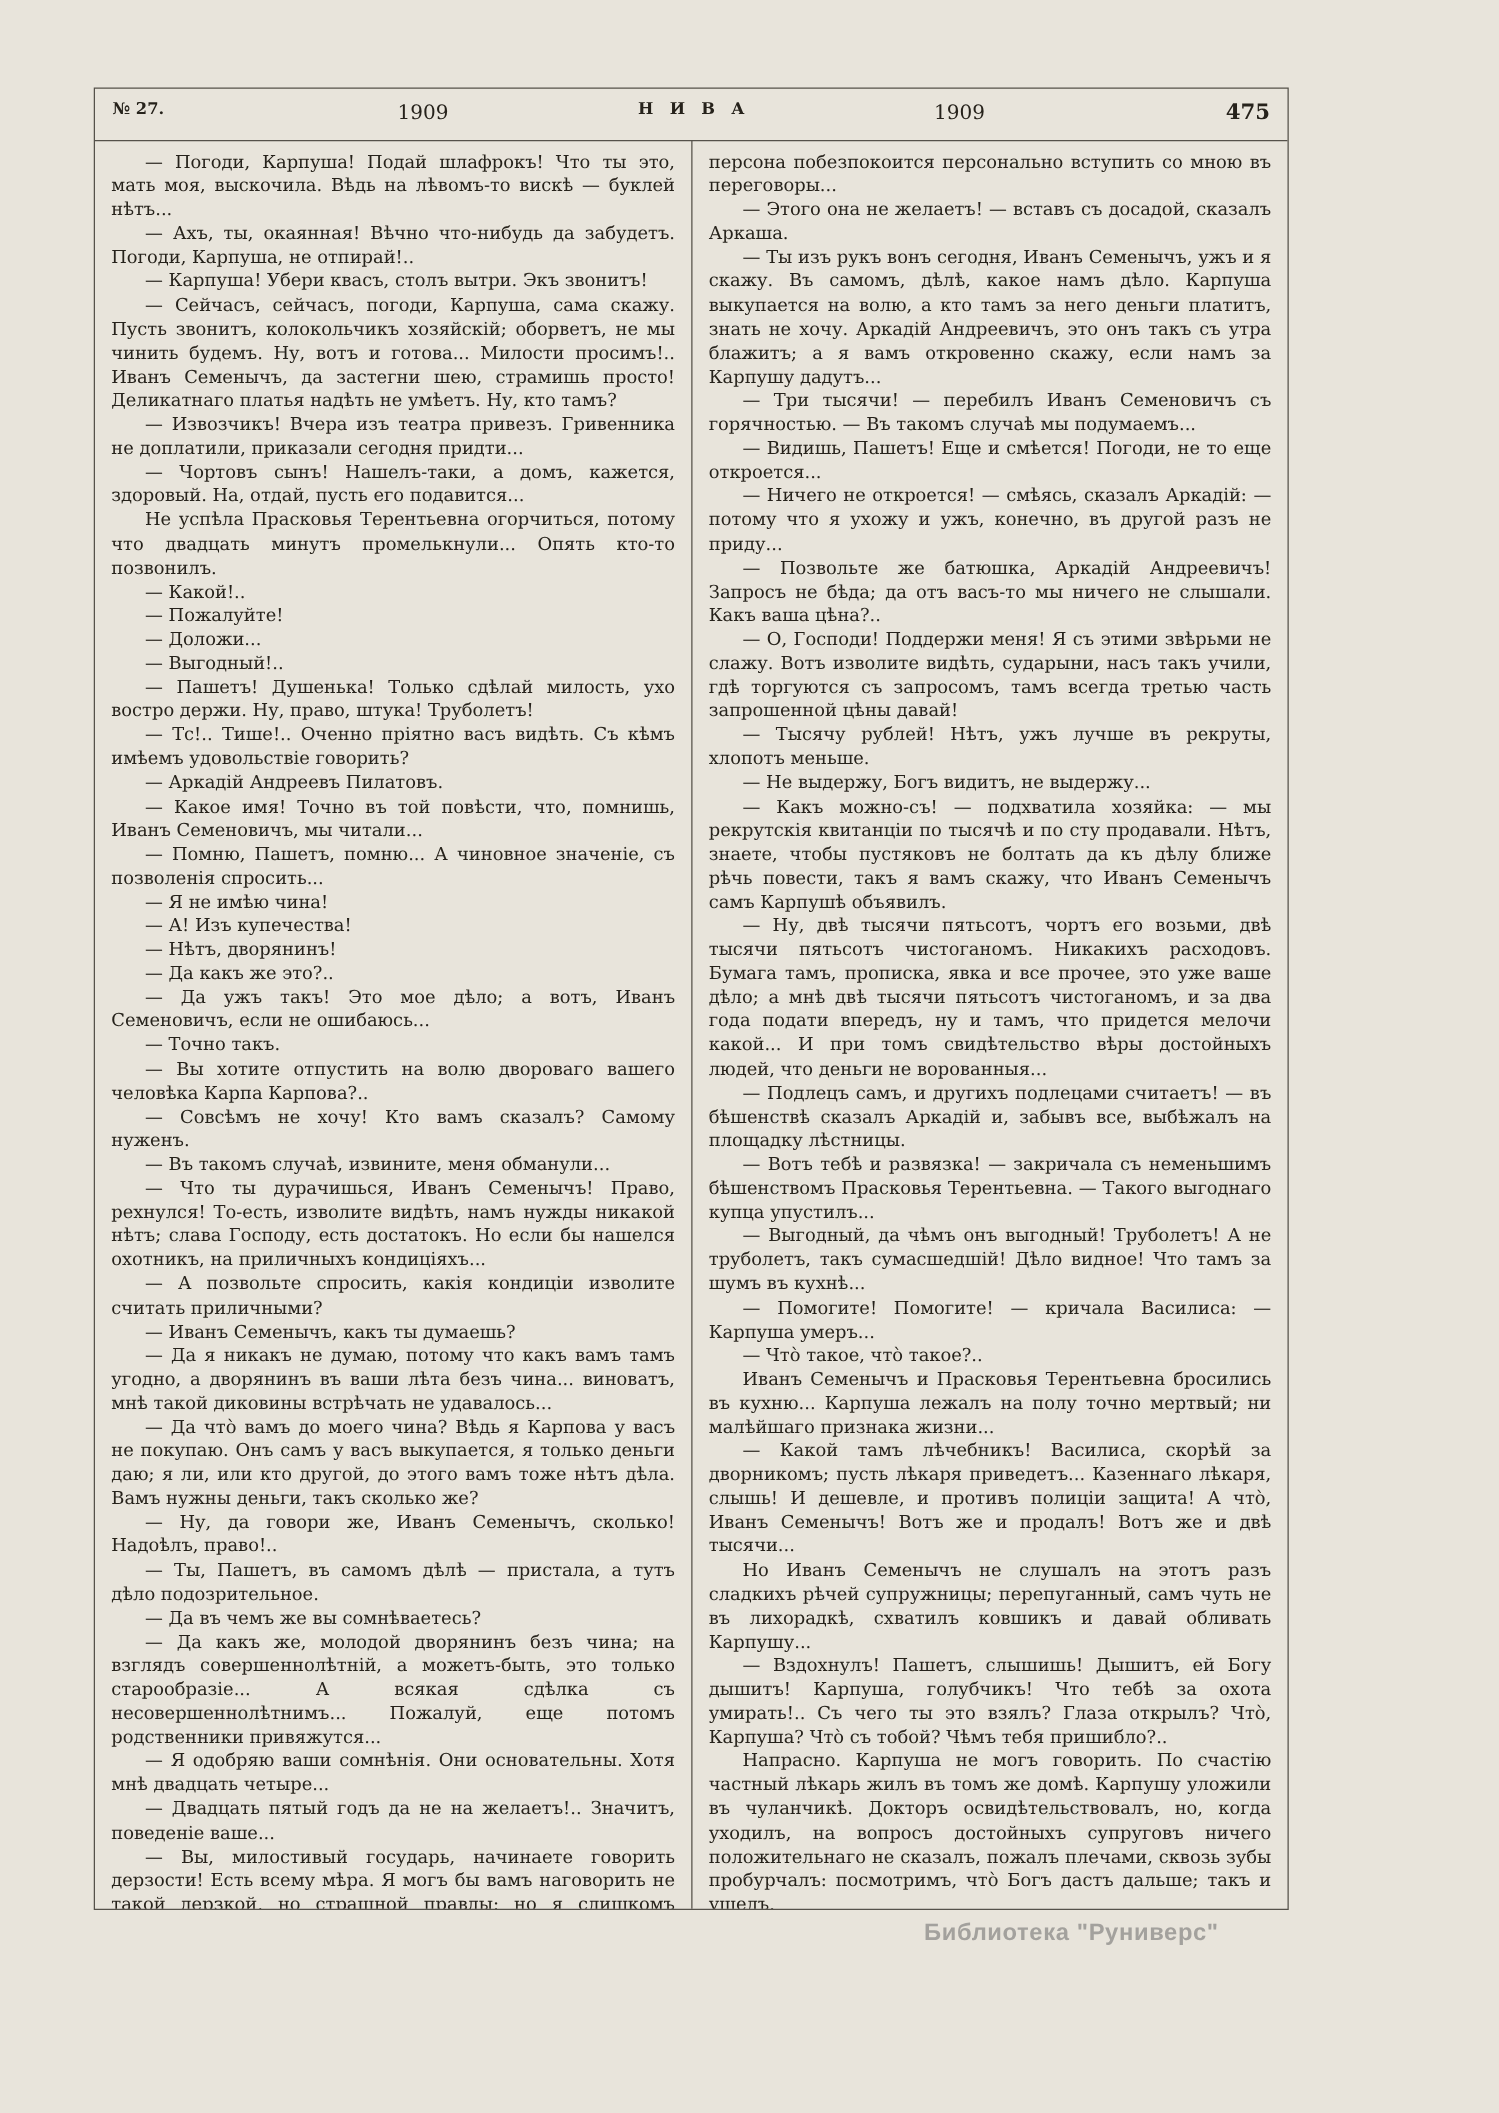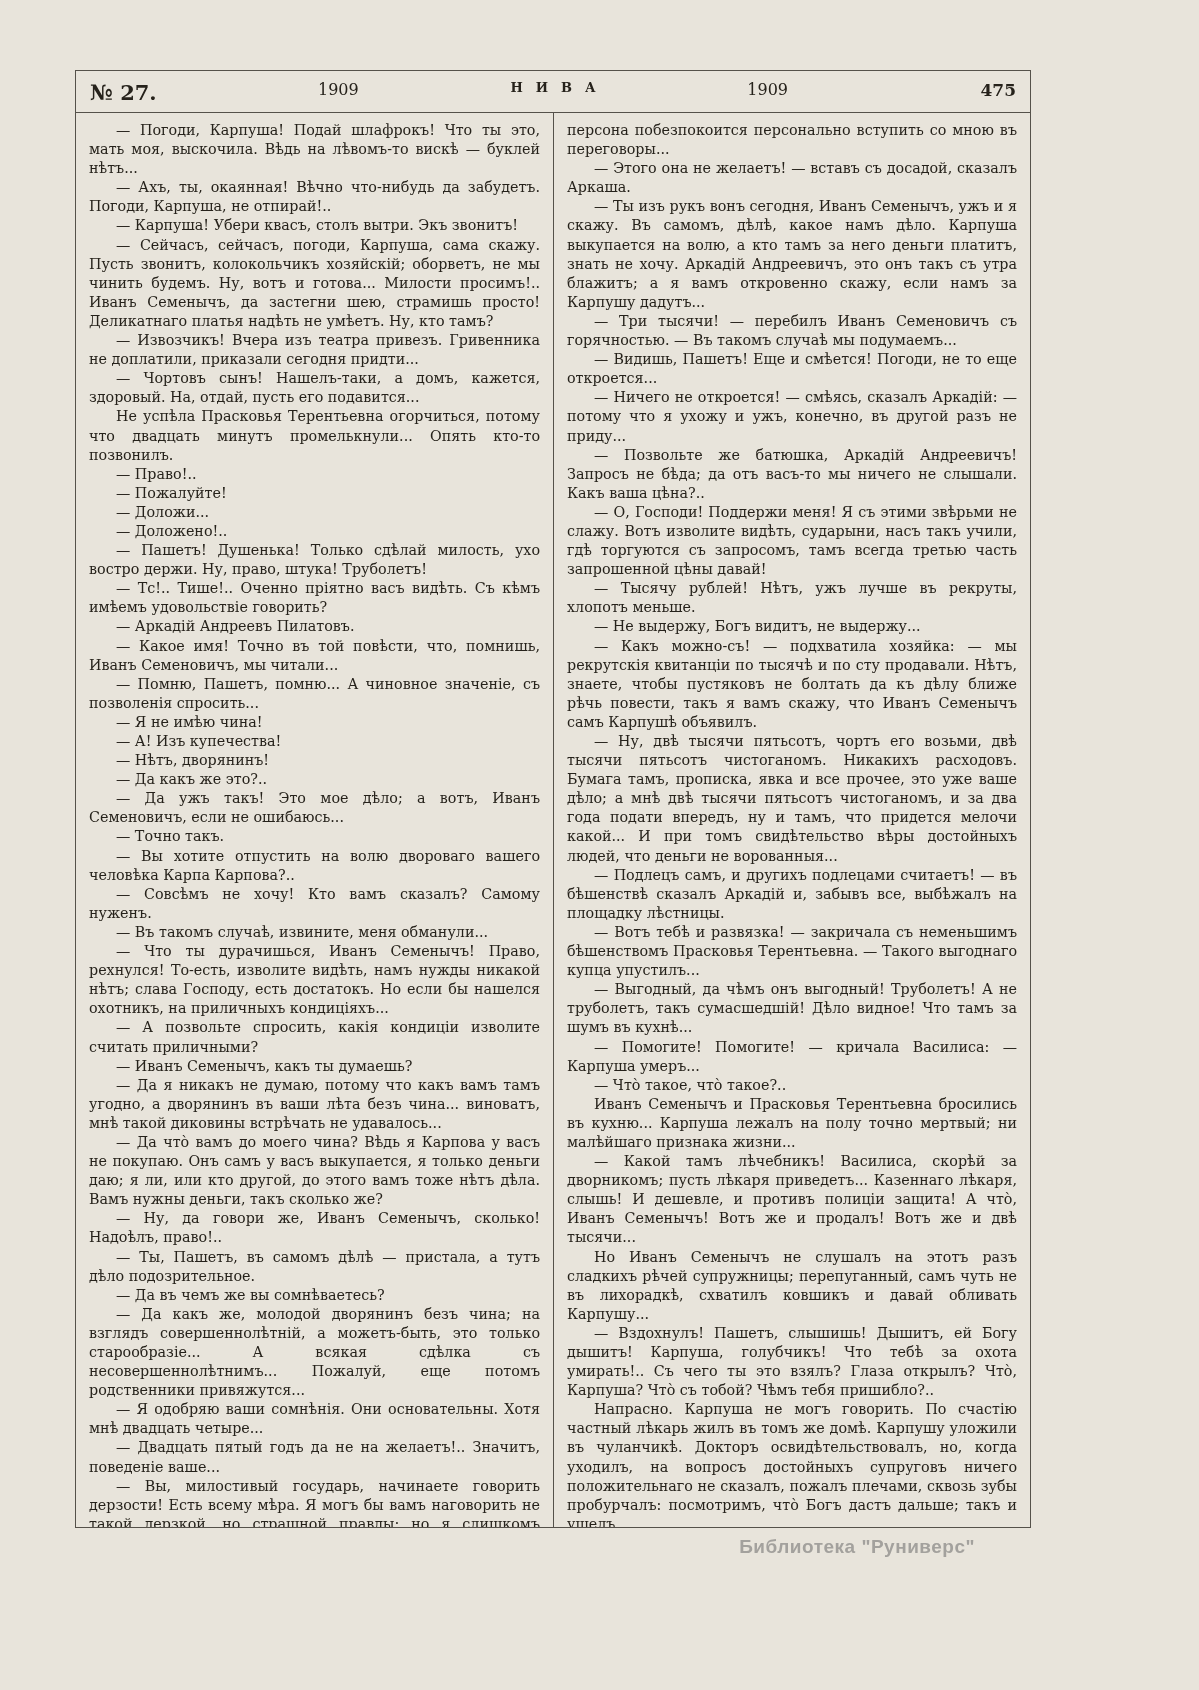--- a/index.html
+++ b/index.html
@@ -21,21 +21,21 @@
     width:956px;height:1458px;
     border:1.5px solid var(--rule);
     box-sizing:border-box;
     background:var(--paper);
   }
   .header{
     position:relative;height:41px;
     border-bottom:1.5px solid var(--rule);
   }
   .header span{position:absolute;top:9px;white-space:nowrap;}
-  .issue{left:14px;font-weight:bold;font-size:21px;}
+  .issue{left:14px;font-weight:bold;font-size:13px;}
   .year-l{left:242px;font-size:16px;}
   .masthead{
     left:50%;transform:translateX(-50%);
     font-size:13px;font-weight:bold;
     letter-spacing:13px;text-indent:13px;
   }
   .year-r{right:242px;font-size:16px;}
   .pagenum{right:14px;font-weight:bold;font-size:17px;text-align:right;}
   .columns{
     position:absolute;top:41px;left:0;right:0;bottom:0;
@@ -74,24 +74,24 @@
   <div class="columns">
     <div class="col col-left">
 
     <p class="para">— Погоди, Карпуша! Подай шлафрокъ! Что ты это, мать моя, выскочила. Вѣдь на лѣвомъ-то вискѣ — буклей нѣтъ...</p>
         <p class="para">— Ахъ, ты, окаянная! Вѣчно что-нибудь да забудетъ. Погоди, Карпуша, не отпирай!..</p>
         <p class="para">— Карпуша! Убери квасъ, столъ вытри. Экъ звонитъ!</p>
         <p class="para">— Сейчасъ, сейчасъ, погоди, Карпуша, сама скажу. Пусть звонитъ, колокольчикъ хозяйскій; оборветъ, не мы чинить будемъ. Ну, вотъ и готова... Милости просимъ!.. Иванъ Семенычъ, да застегни шею, страмишь просто! Деликатнаго платья надѣть не умѣетъ. Ну, кто тамъ?</p>
         <p class="para">— Извозчикъ! Вчера изъ театра привезъ. Гривенника не доплатили, приказали сегодня придти...</p>
         <p class="para">— Чортовъ сынъ! Нашелъ-таки, а домъ, кажется, здоровый. На, отдай, пусть его подавится...</p>
         <p class="para">Не успѣла Прасковья Терентьевна огорчиться, потому что двадцать минутъ промелькнули... Опять кто-то позвонилъ.</p>
-        <p class="para">— Право!..</p>
+        <p class="para">— Какой!..</p>
         <p class="para">— Пожалуйте!</p>
         <p class="para">— Доложи...</p>
-        <p class="para">— Доложено!..</p>
+        <p class="para">— Выгодный!..</p>
         <p class="para">— Пашетъ! Душенька! Только сдѣлай милость, ухо востро держи. Ну, право, штука! Труболетъ!</p>
         <p class="para">— Тс!.. Тише!.. Оченно пріятно васъ видѣть. Съ кѣмъ имѣемъ удовольствіе говорить?</p>
         <p class="para">— Аркадій Андреевъ Пилатовъ.</p>
         <p class="para">— Какое имя! Точно въ той повѣсти, что, помнишь, Иванъ Семеновичъ, мы читали...</p>
         <p class="para">— Помню, Пашетъ, помню... А чиновное значеніе, съ позволенія спросить...</p>
         <p class="para">— Я не имѣю чина!</p>
         <p class="para">— А! Изъ купечества!</p>
         <p class="para">— Нѣтъ, дворянинъ!</p>
         <p class="para">— Да какъ же это?..</p>
         <p class="para">— Да ужъ такъ! Это мое дѣло; а вотъ, Иванъ Семеновичъ, если не ошибаюсь...</p>

